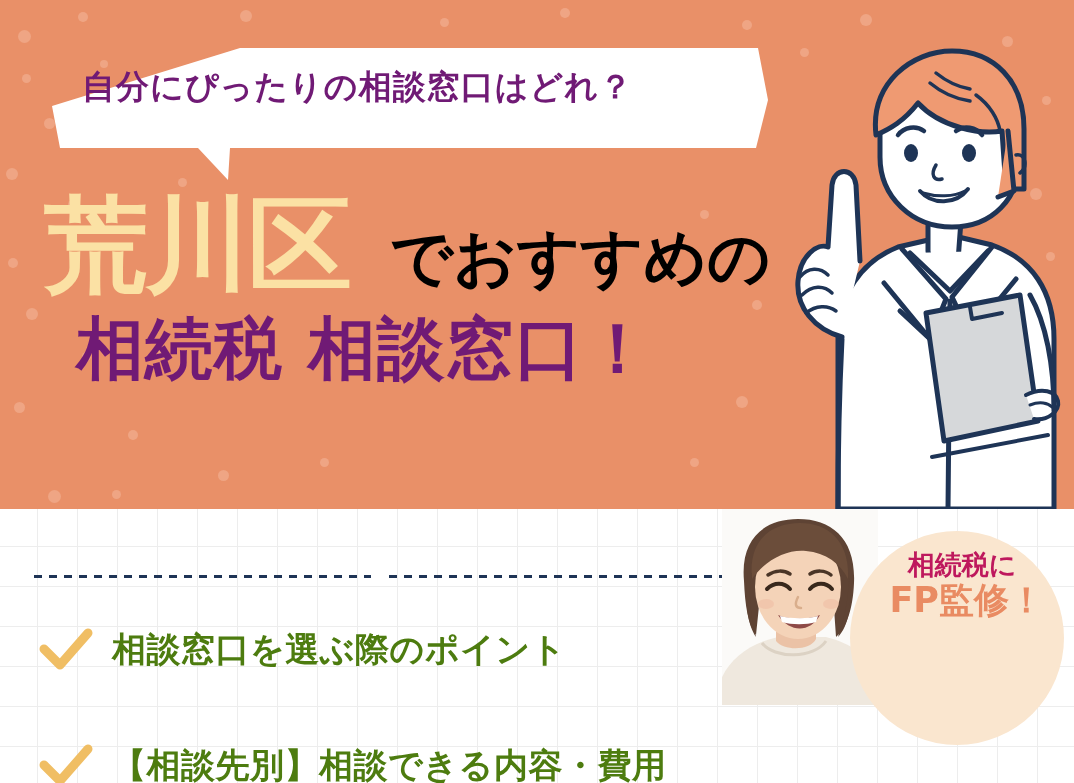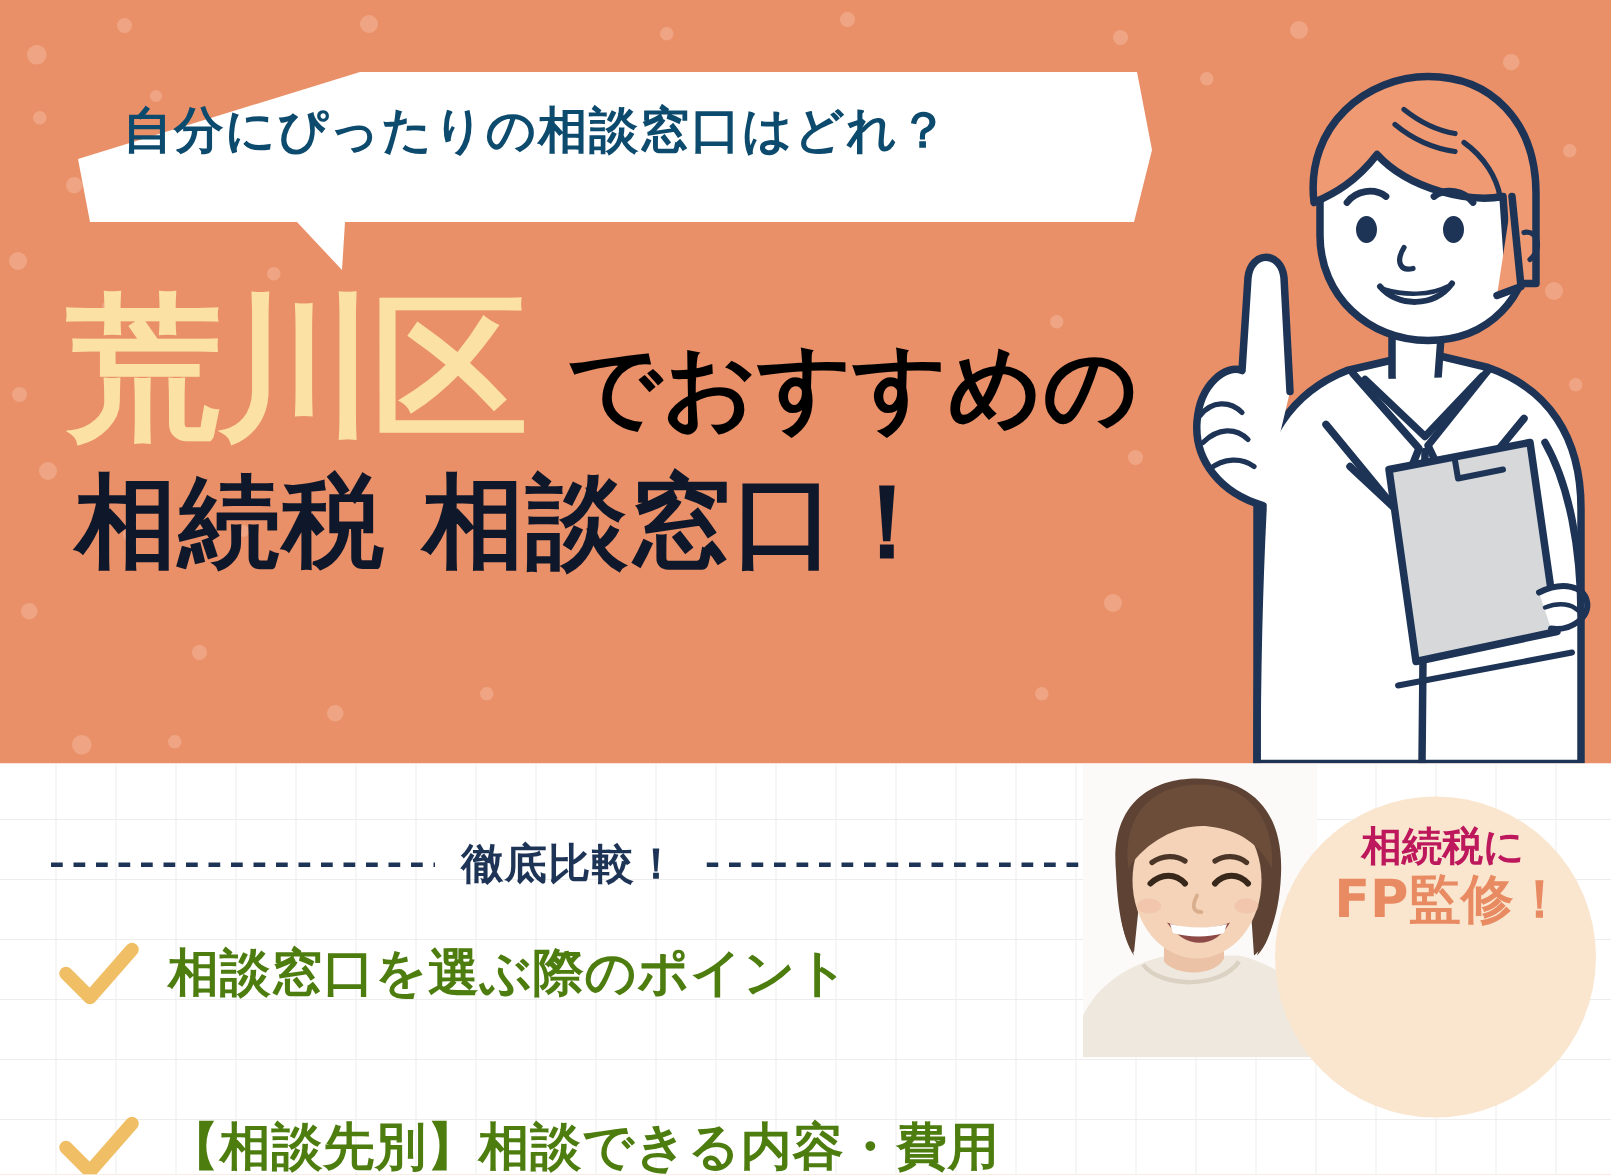--- a/index.html
+++ b/index.html
@@ -37,62 +37,63 @@
     left:30px; top:44px;
     width:740px; height:138px;
   }
   #bubble-text {
     position:absolute;
     left:52px; top:26px;
     width:660px;
     font-size:33px;
     font-weight:bold;
     letter-spacing:1px;
-    color:#0c4a6e;
+    color:#701a75;
     white-space:nowrap;
     line-height:1;
   }
 
   
   #headline {
     position:absolute;
     left:0; top:196px;
     width:790px;
   }
   .hl-line {
     white-space:nowrap;
     line-height:1;
   }
   #hl-line1 {
     padding-left:44px;
     display:flex;
     align-items:flex-end;
+    gap:12px;
   }
   #hl-city {
     font-size:104px;
     font-weight:bold;
     color:#FBE1A4;
     letter-spacing:-2px;
     line-height:0.95;
   }
   #hl-suffix {
     font-size:62px;
     font-weight:bold;
     color:#000000;
     letter-spacing:0px;
     line-height:1;
     padding-bottom:6px;
     margin-left:28px;
   }
   #hl-line2 {
-    padding-left:50px;
+    padding-left:76px;
     margin-top:20px;
     font-size:68px;
     font-weight:bold;
-    color:#0f172a;
+    color:#701a75;
     letter-spacing:1px;
   }
 
   
   #illustration {
     position:absolute;
     right:-6px; bottom:0;
     width:300px; height:470px;
   }
 
@@ -315,21 +316,20 @@
         </g>
       </svg>
     </div>
   </div>
 
   <div id="bottom">
     <div id="grid"></div>
 
     <div id="compare-row">
       <span class="dot-rule"></span>
-      <span id="compare-label">徹底比較！</span>
       <span class="dot-rule"></span>
     </div>
 
     <div class="bullet" id="bullet-0">
       <svg class="check-icon" viewBox="0 0 56 44">
         <path d="M 6,22 L 22,38 L 50,6" fill="none" stroke="#F0BE64" stroke-width="9" stroke-linecap="round" stroke-linejoin="round"></path>
       </svg>
       <span class="bullet-text">相談窓口を選ぶ際のポイント</span>
     </div>
 

